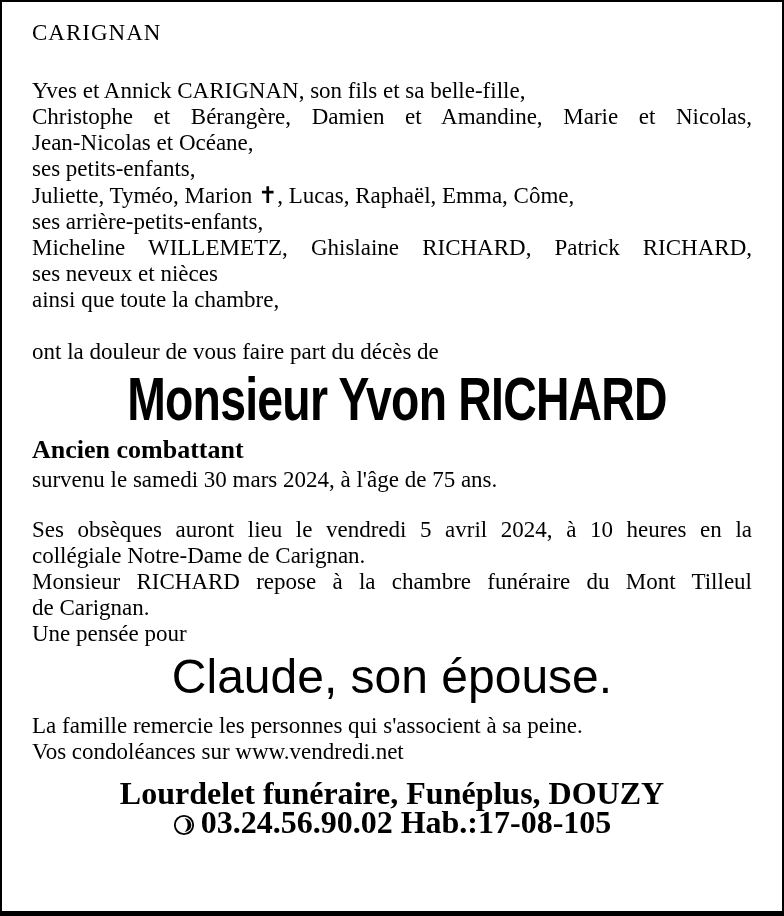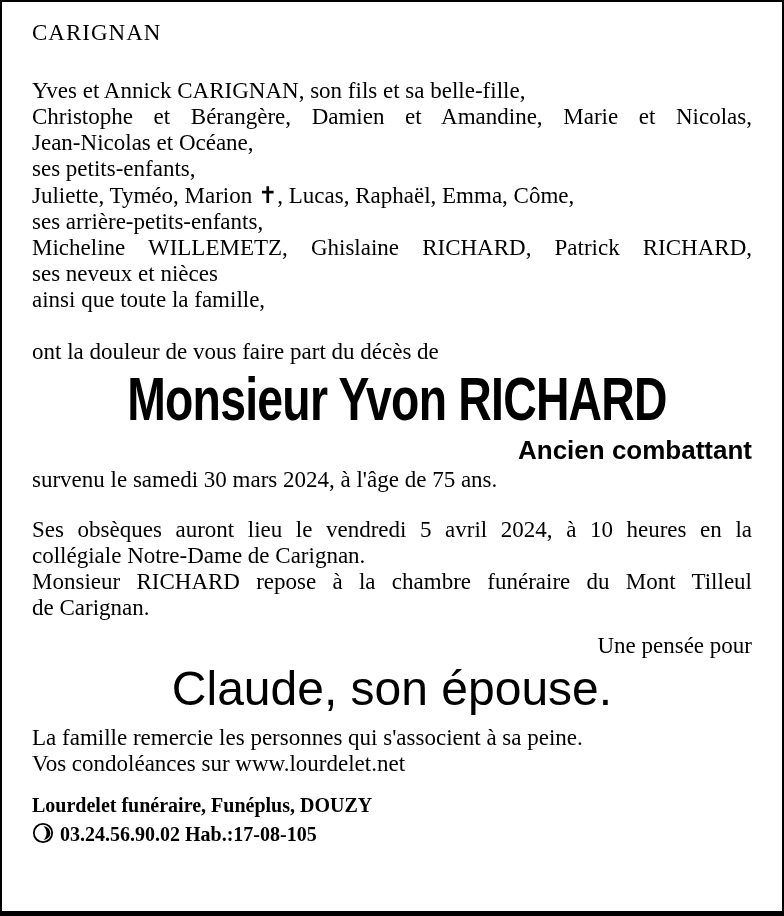--- a/index.html
+++ b/index.html
@@ -40,44 +40,44 @@
     font-family:"Liberation Sans","DejaVu Sans",sans-serif;
     font-weight:bold;
     font-size:61px;
     line-height:64px;
     letter-spacing:-1px;
     transform:scaleX(0.76);
     transform-origin:center;
     white-space:nowrap;
   }
   .distinction{
-    text-align:right;
-    font-family:Liberation Sans, sans-serif;
+    text-align:left;
+    font-family:Liberation Serif, serif;
     font-weight:bold;
     font-size:26px;
     line-height:30px;
     margin-top:4px;
   }
   .death-line{margin-top:2px;}
   .funeral{margin-top:24px;}
-  .tribute-intro{margin-top:12px;text-align:right;}
+  .tribute-intro{}
   .dedication{
     text-align:center;
     font-family:"Liberation Sans","DejaVu Sans",sans-serif;
     font-weight:normal;
     font-size:48px;
     line-height:48px;
     margin-top:6px;
   }
   .thanks{margin-top:12px;}
   .footer{
     margin-top:14px;
-    text-align:left;
+    text-align:center;
     font-weight:bold;
-    font-size:20px;
+    font-size:32px;
     line-height:29px;
   }
   .phone-row{white-space:nowrap;}
   .phone-icon-svg{
     display:inline-block;
     vertical-align:-3px;
     margin-right:6px;
   }
   .cross{
     font-family:"DejaVu Sans",sans-serif;
@@ -93,21 +93,21 @@
 
   <div class="family block">
     <div class="line">Yves et Annick CARIGNAN, son fils et sa belle-fille,</div>
     <div class="line just">Christophe et Bérangère, Damien et Amandine, Marie et Nicolas,</div>
     <div class="line">Jean-Nicolas et Océane,</div>
     <div class="line">ses petits-enfants,</div>
     <div class="line"><span>Juliette, Tyméo, Marion </span><span class="cross">✝</span><span>, Lucas, Raphaël, Emma, Côme,</span></div>
     <div class="line">ses arrière-petits-enfants,</div>
     <div class="line just">Micheline WILLEMETZ, Ghislaine RICHARD, Patrick RICHARD,</div>
     <div class="line">ses neveux et nièces</div>
-    <div class="line">ainsi que toute la famille,</div>
+    <div class="line">ainsi que toute la chambre,</div>
   </div>
 
   <div class="announce">ont la douleur de vous faire part du décès de</div>
 
   <div class="deceased-name"><span>Monsieur Yvon RICHARD</span></div>
 
   <div class="distinction">Ancien combattant</div>
 
   <div class="death-line">survenu le samedi 30 mars 2024, à l'âge de 75 ans.</div>
 
@@ -117,21 +117,21 @@
     <div class="line just">Monsieur RICHARD repose à la chambre funéraire du Mont Tilleul</div>
     <div class="line">de Carignan.</div>
   </div>
 
   <div class="tribute-intro">Une pensée pour</div>
 
   <div class="dedication">Claude, son épouse.</div>
 
   <div class="thanks block">
     <div class="line">La famille remercie les personnes qui s'associent à sa peine.</div>
-    <div class="line">Vos condoléances sur www.lourdelet.net</div>
+    <div class="line">Vos condoléances sur www.vendredi.net</div>
   </div>
 
   <div class="footer">
     <div>Lourdelet funéraire, Funéplus, DOUZY</div>
     <div class="phone-row">
       <svg class="phone-icon-svg" width="22" height="22" viewBox="0 0 24 24">
         <circle cx="12" cy="12" r="10" fill="none" stroke="#000" stroke-width="2"></circle>
         <path d="M12.5 4.5 a7.5 7.5 0 1 1 0 15 a10 10 0 0 0 0 -15 z" fill="#000"></path>
       </svg><span>03.24.56.90.02</span>&nbsp;<span>Hab.:17-08-105</span>
     </div>

